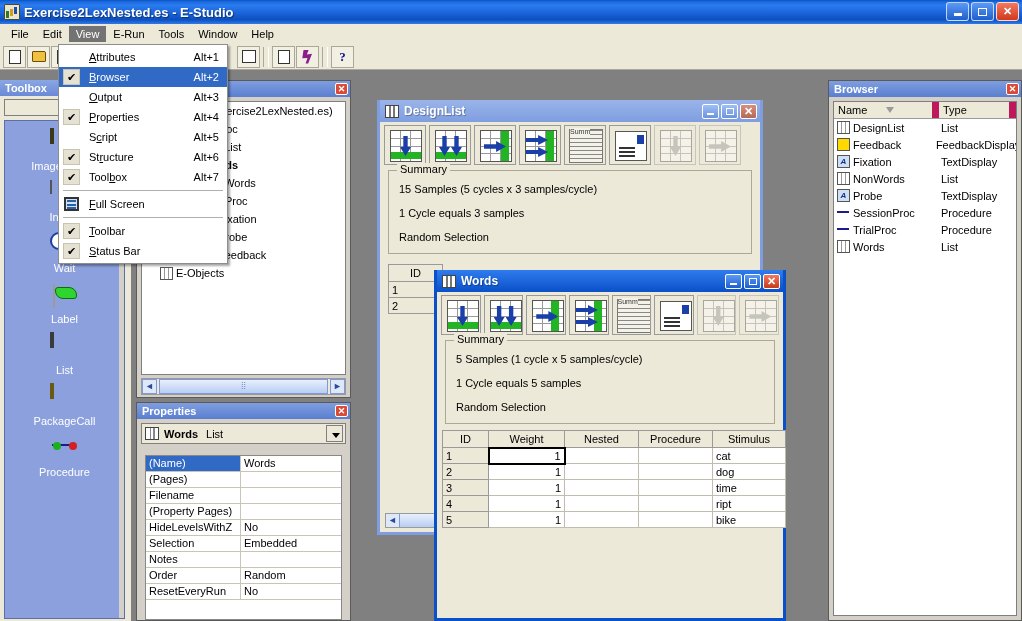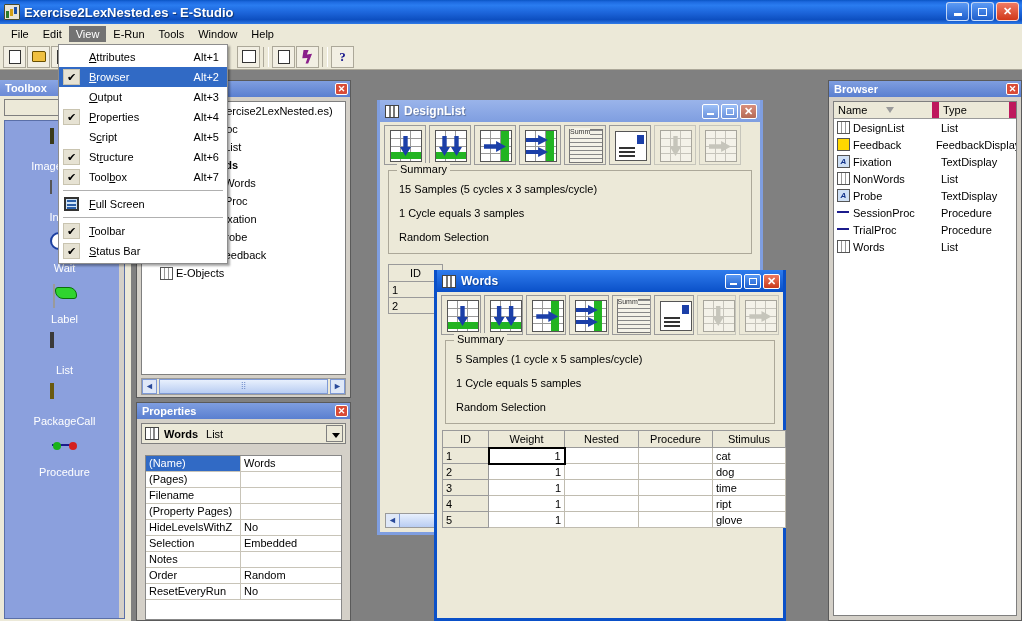--- a/index.html
+++ b/index.html
@@ -711,21 +711,21 @@
           <td class="num">1</td>
           <td></td>
           <td></td>
           <td>ript</td>
         </tr>
         <tr>
           <td class="idc">5</td>
           <td class="num">1</td>
           <td></td>
           <td></td>
-          <td>glove</td>
+          <td>bike</td>
         </tr>
       </tbody>
         </table>
     </div>
   </div>
 
   <div class="viewmenu">
     <div class="vm-row">
       <span class="vm-label"><u class="vm-u">A</u>ttributes</span>
       <span class="vm-accel">Alt+1</span>

